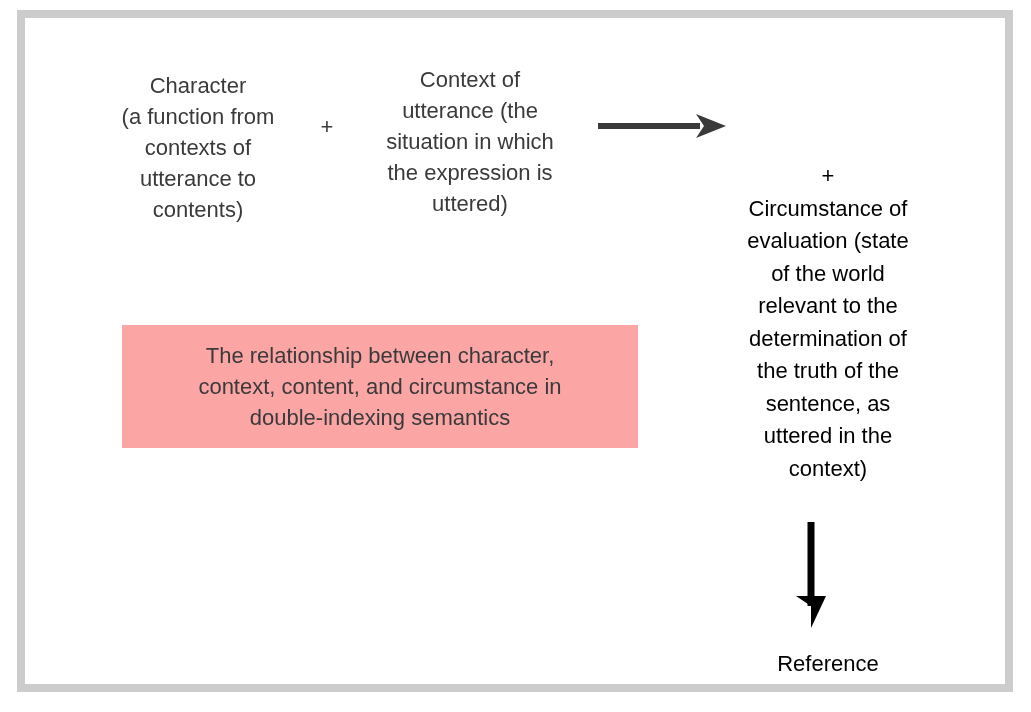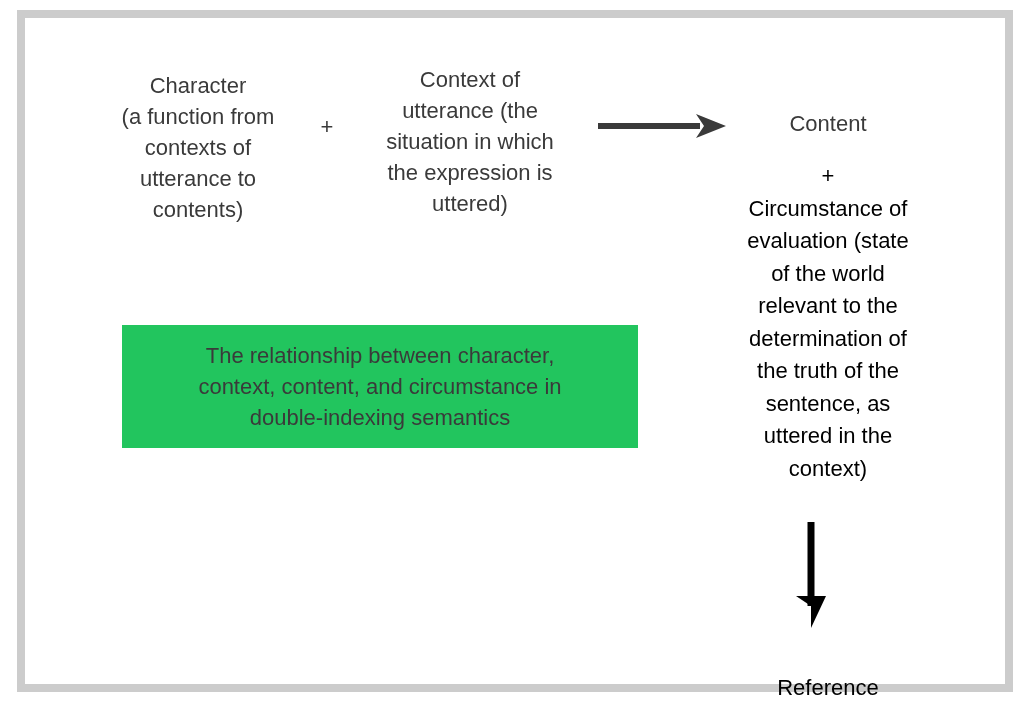--- a/index.html
+++ b/index.html
@@ -75,21 +75,21 @@
   .block-circumstance {
     left: 690px;
     top: 160px;
     width: 276px;
     color: #000000;
     line-height: 32.5px;
   }
 
   .block-reference {
     left: 728px;
-    top: 672px;
+    top: 648px;
     width: 200px;
     color: #000000;
     line-height: 31px;
   }
 
   
   .plus-sign {
     position: absolute;
     left: 313px;
     top: 111px;
@@ -117,21 +117,21 @@
     height: 112px;
   }
 
   
   .caption-box {
     position: absolute;
     left: 122px;
     top: 325px;
     width: 516px;
     height: 123px;
-    background: #22c55e;
+    background: #fca5a5;
     box-sizing: border-box;
     display: flex;
     align-items: center;
     justify-content: center;
   }
 
   .caption-text {
     font-size: 22px;
     line-height: 31px;
     color: #3a3a3a;
@@ -165,21 +165,20 @@
 the expression is
 uttered)</div>
 
     <div class="arrow-h">
       <svg width="132" height="36" viewBox="0 0 132 36" xmlns="http://www.w3.org/2000/svg">
         <line x1="2" y1="18" x2="104" y2="18" stroke="#3a3a3a" stroke-width="6"></line>
         <polygon points="100,6 130,18 100,30 108,18" fill="#3a3a3a"></polygon>
       </svg>
     </div>
 
-    <div class="text-block block-content">Content</div>
 
     <div class="text-block block-circumstance">+
 Circumstance of
 evaluation (state
 of the world
 relevant to the
 determination of
 the truth of the
 sentence, as
 uttered in the

